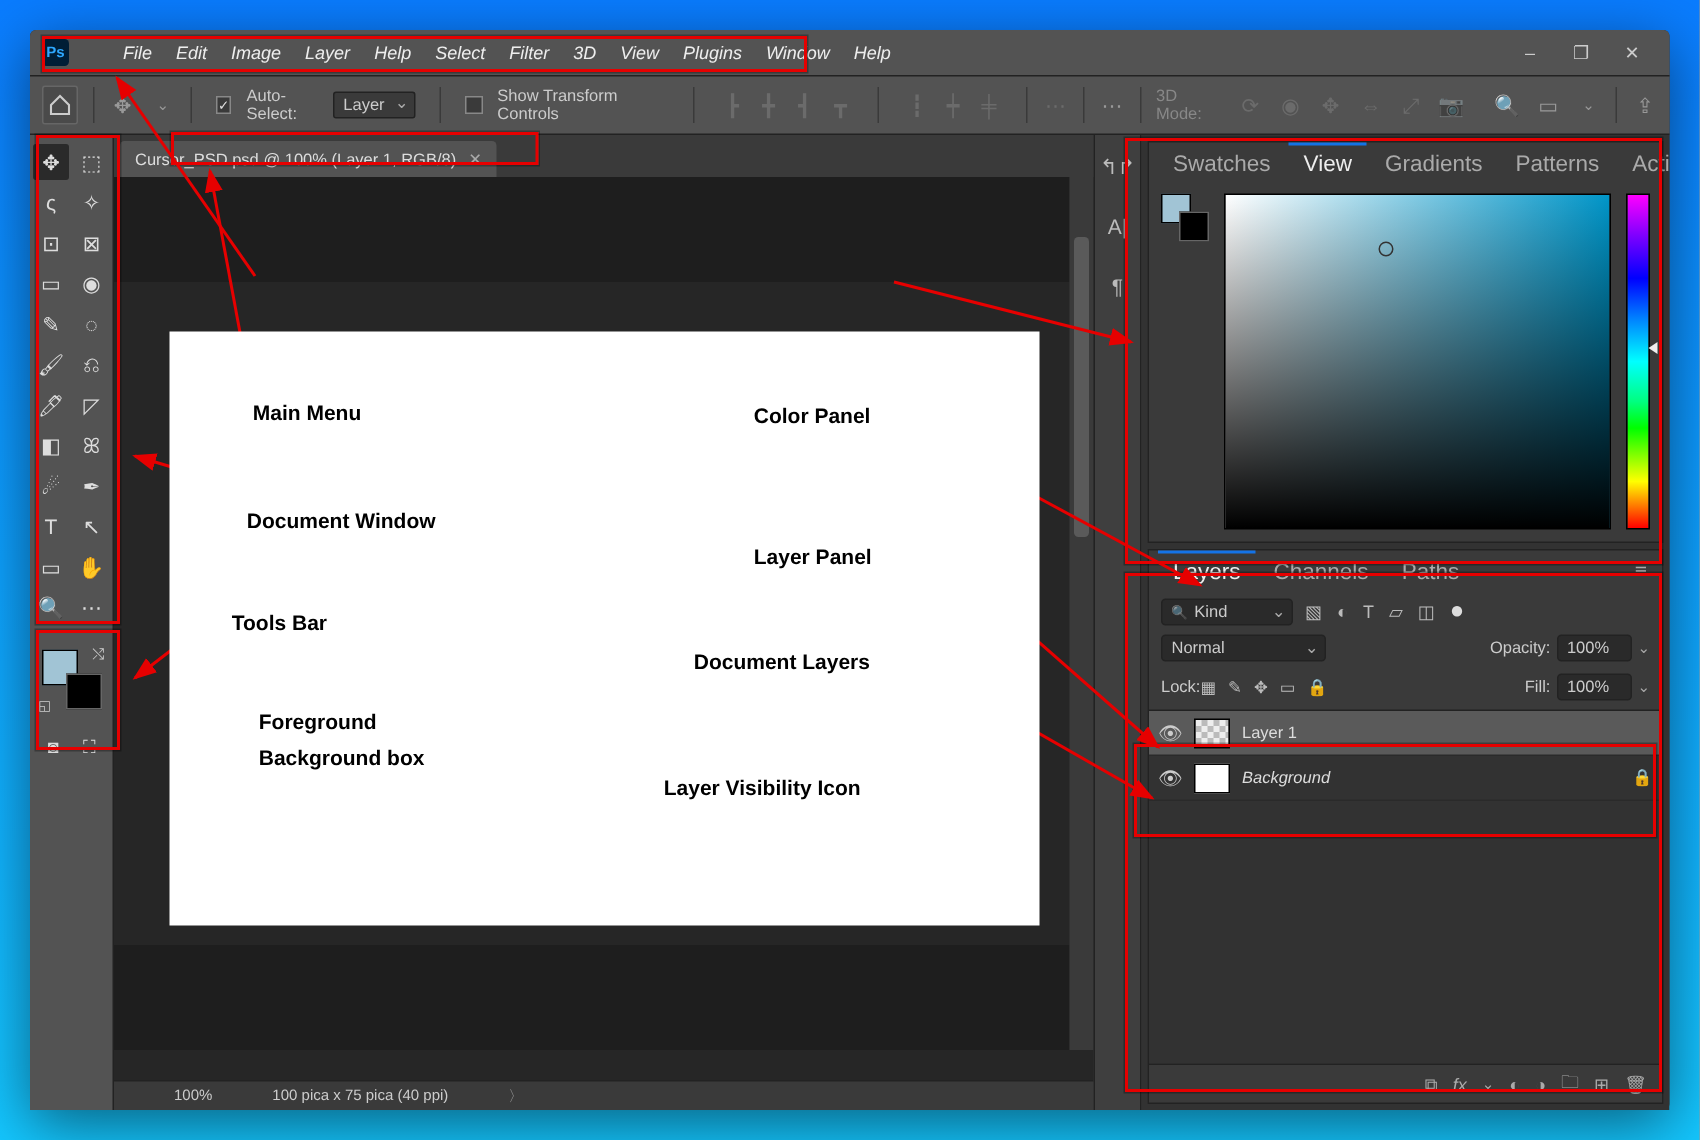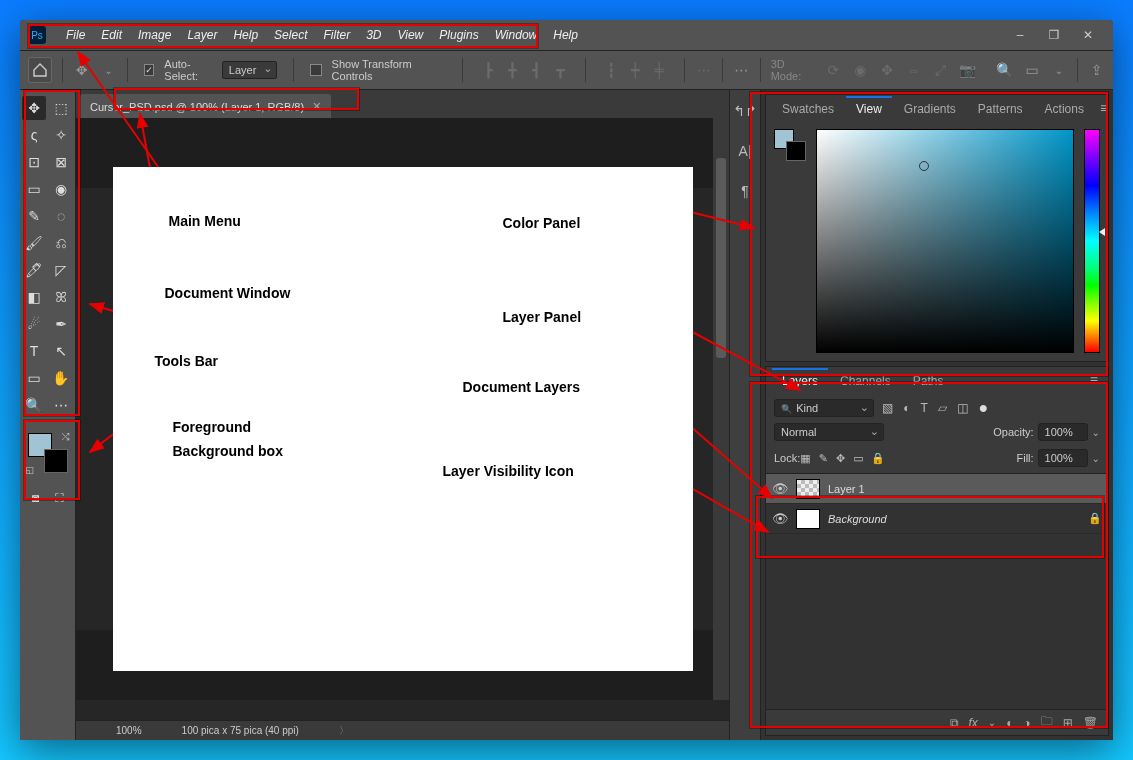--- a/index.html
+++ b/index.html
@@ -28,21 +28,21 @@
     height: 30px;
     background: #535353;
     display: flex;
     align-items: center;
     padding: 0 8px;
     gap: 4px;
     border-top-left-radius: 4px;
     border-top-right-radius: 4px;
   }
   .ps-logo {
-    width:18px;height:18px;background:#001e36;border-radius:3px;display:flex;align-items:center;justify-content:center;color:#2da8ff;font-size:10px;font-weight:normal;margin-right:8px;
+    width:18px;height:18px;background:#001e36;border-radius:3px;display:flex;align-items:center;justify-content:center;color:#2da8ff;font-size:10px;font-weight:bold;margin-right:24px;
   }
   .menu-item { padding: 4px 8px; color: #eee; cursor: default; }
   .win-controls { margin-left:auto; display:flex; gap:0; }
   .win-btn { width:34px;height:22px;display:flex;align-items:center;justify-content:center;color:#ccc;font-size:12px;}
   
   .options-bar {
     height: 40px;
     background: #535353;
     border-top: 1px solid #222;
     border-bottom: 1px solid #222;
@@ -76,48 +76,48 @@
   .screen-mode{display:flex;gap:4px;margin-top:12px;}
   .screen-mode .tool{width:20px;height:18px;font-size:12px;}
   
   .canvas-col { flex:1; background:#262626; display:flex;flex-direction:column; position:relative;}
   .doc-tabs { height:28px;background:#3a3a3a;display:flex;align-items:flex-end;padding-left:4px;}
   .doc-tab { background:#535353;height:24px;padding:1px 10px 0 10px;border-top-left-radius:3px;border-top-right-radius:3px;font-size:11px;color:#ddd;display:flex;align-items:center;gap:8px;}
   .doc-tab .close{color:#aaa;font-size:11px;}
   .canvas-wrap{flex:1;display:flex;align-items:center;justify-content:center;position:relative;overflow:hidden;}
   .dark-band{position:absolute;left:0;right:16px;top:0;height:70px;background:#1e1e1e;}
   .dark-band.bottom{top:auto;bottom:20px;height:70px;}
-  .canvas{width:580px;height:504px;background:#fff;position:relative;z-index:1;margin-bottom:0;}
+  .canvas{width:580px;height:396px;background:#fff;position:relative;z-index:1;margin-bottom:0;}
   .scrollbar-v{position:absolute;right:0;top:0;bottom:20px;width:16px;background:#3a3a3a;}
   .scrollbar-v::before{content:"";position:absolute;left:3px;right:3px;top:40px;height:200px;background:#5a5a5a;border-radius:3px;}
   .status-bar{height:20px;background:#3a3a3a;display:flex;align-items:center;padding:0 40px;font-size:10px;color:#ccc;gap:40px;border-top:1px solid #222;}
   
   .collapsed-strip{width:32px;background:#3f3f3f;border-left:1px solid #222;border-right:1px solid #222;display:flex;flex-direction:column;align-items:center;padding-top:10px;gap:18px;}
   .strip-icon{width:22px;height:22px;display:flex;align-items:center;justify-content:center;color:#bbb;font-size:14px;}
   
   .panels-col{width:352px;background:#323232;display:flex;flex-direction:column;gap:4px;padding:4px;}
   .panel{background:#3a3a3a;border:1px solid #222;display:flex;flex-direction:column;}
   .panel-header{height:26px;display:flex;align-items:center;padding:0 6px;gap:2px;}
-  .panel-tab{padding:4px 10px;color:#aaa;font-size:12px;border-top:2px solid transparent;cursor:default;}
+  .panel-tab{padding:4px 10px;color:#aaa;font-size:15px;border-top:2px solid transparent;cursor:default;}
   .panel-tab.active{color:#eee;border-top:2px solid #1473e6;background:#3a3a3a;}
   .panel-menu{margin-left:auto;color:#aaa;font-size:14px;padding:0 4px;}
   
   .color-body{display:flex;padding:8px;gap:10px;height:240px;}
   .fgbg-mini{position:relative;width:32px;height:32px;flex-shrink:0;}
   .fgbg-mini .fg{position:absolute;left:0;top:0;width:20px;height:20px;background:#a1c4d5;border:1px solid #000;}
   .fgbg-mini .bg{position:absolute;right:0;bottom:0;width:20px;height:20px;background:#000;border:1px solid #666;}
   .color-field{flex:1;position:relative;border:1px solid #000;background:linear-gradient(to bottom, transparent 0%, #000 100%), linear-gradient(to right, #fff 0%, #0095c8 100%);}
   .picker-ring{position:absolute;width:10px;height:10px;border:1.5px solid #333;border-radius:50%;left:40%;top:14%;}
   .hue-strip{width:16px;height:100%;border:1px solid #000;background:linear-gradient(to bottom,#ff00ff 0%,#8000ff 12%,#0000ff 25%,#0080ff 37%,#00ffff 50%,#00ff80 62%,#00ff00 70%,#80ff00 78%,#ffff00 86%,#ff8000 93%,#ff0000 100%);position:relative;}
   .hue-ptr{position:absolute;right:-6px;top:44%;width:0;height:0;border-top:4px solid transparent;border-bottom:4px solid transparent;border-right:6px solid #eee;}
   
   .layers-body{display:flex;flex-direction:column;flex:1;min-height:320px;}
   .layers-controls{padding:6px 8px;display:flex;flex-direction:column;gap:6px;border-bottom:1px solid #222;font-size:11px;}
   .lc-row{display:flex;align-items:center;gap:8px;}
-  .kind-select{background:#2a2a2a;border:1px solid #222;border-radius:3px;padding:2px 18px 2px 6px;position:relative;color:#ccc;width:100px;}
+  .kind-select{background:#2a2a2a;border:1px solid #222;border-radius:3px;padding:2px 18px 2px 6px;position:relative;color:#ccc;width:88px;}
   .kind-select::before{content:"🔍";font-size:9px;margin-right:4px;opacity:.6;}
   .kind-select::after{content:"⌄";position:absolute;right:4px;top:1px;color:#aaa;}
   .filter-icons{display:flex;gap:10px;color:#bbb;font-size:12px;align-items:center;}
   .blend-select{background:#2a2a2a;border:1px solid #222;border-radius:3px;padding:2px 18px 2px 6px;position:relative;color:#ccc;width:110px;}
   .blend-select::after{content:"⌄";position:absolute;right:4px;top:1px;color:#aaa;}
   .pct-box{display:flex;align-items:center;gap:4px;}
   .pct-input{background:#2a2a2a;border:1px solid #222;border-radius:3px;padding:2px 12px 2px 6px;width:50px;color:#ccc;font-size:11px;position:relative;}
   .lock-row{display:flex;align-items:center;gap:0;padding-top:2px;}
   .lock-icons{display:flex;gap:8px;color:#bbb;font-size:11px;}
   .layer-list{flex:1;background:#323232;overflow:auto;}

